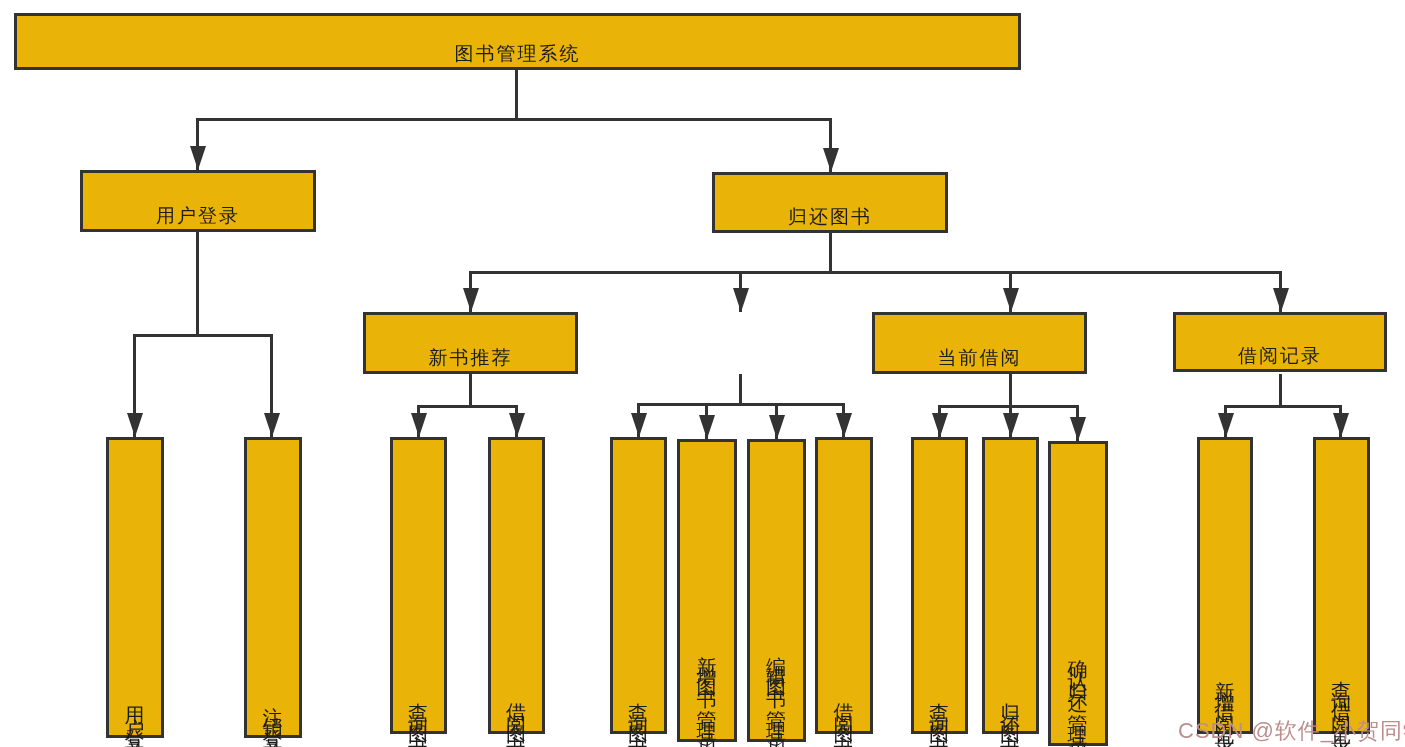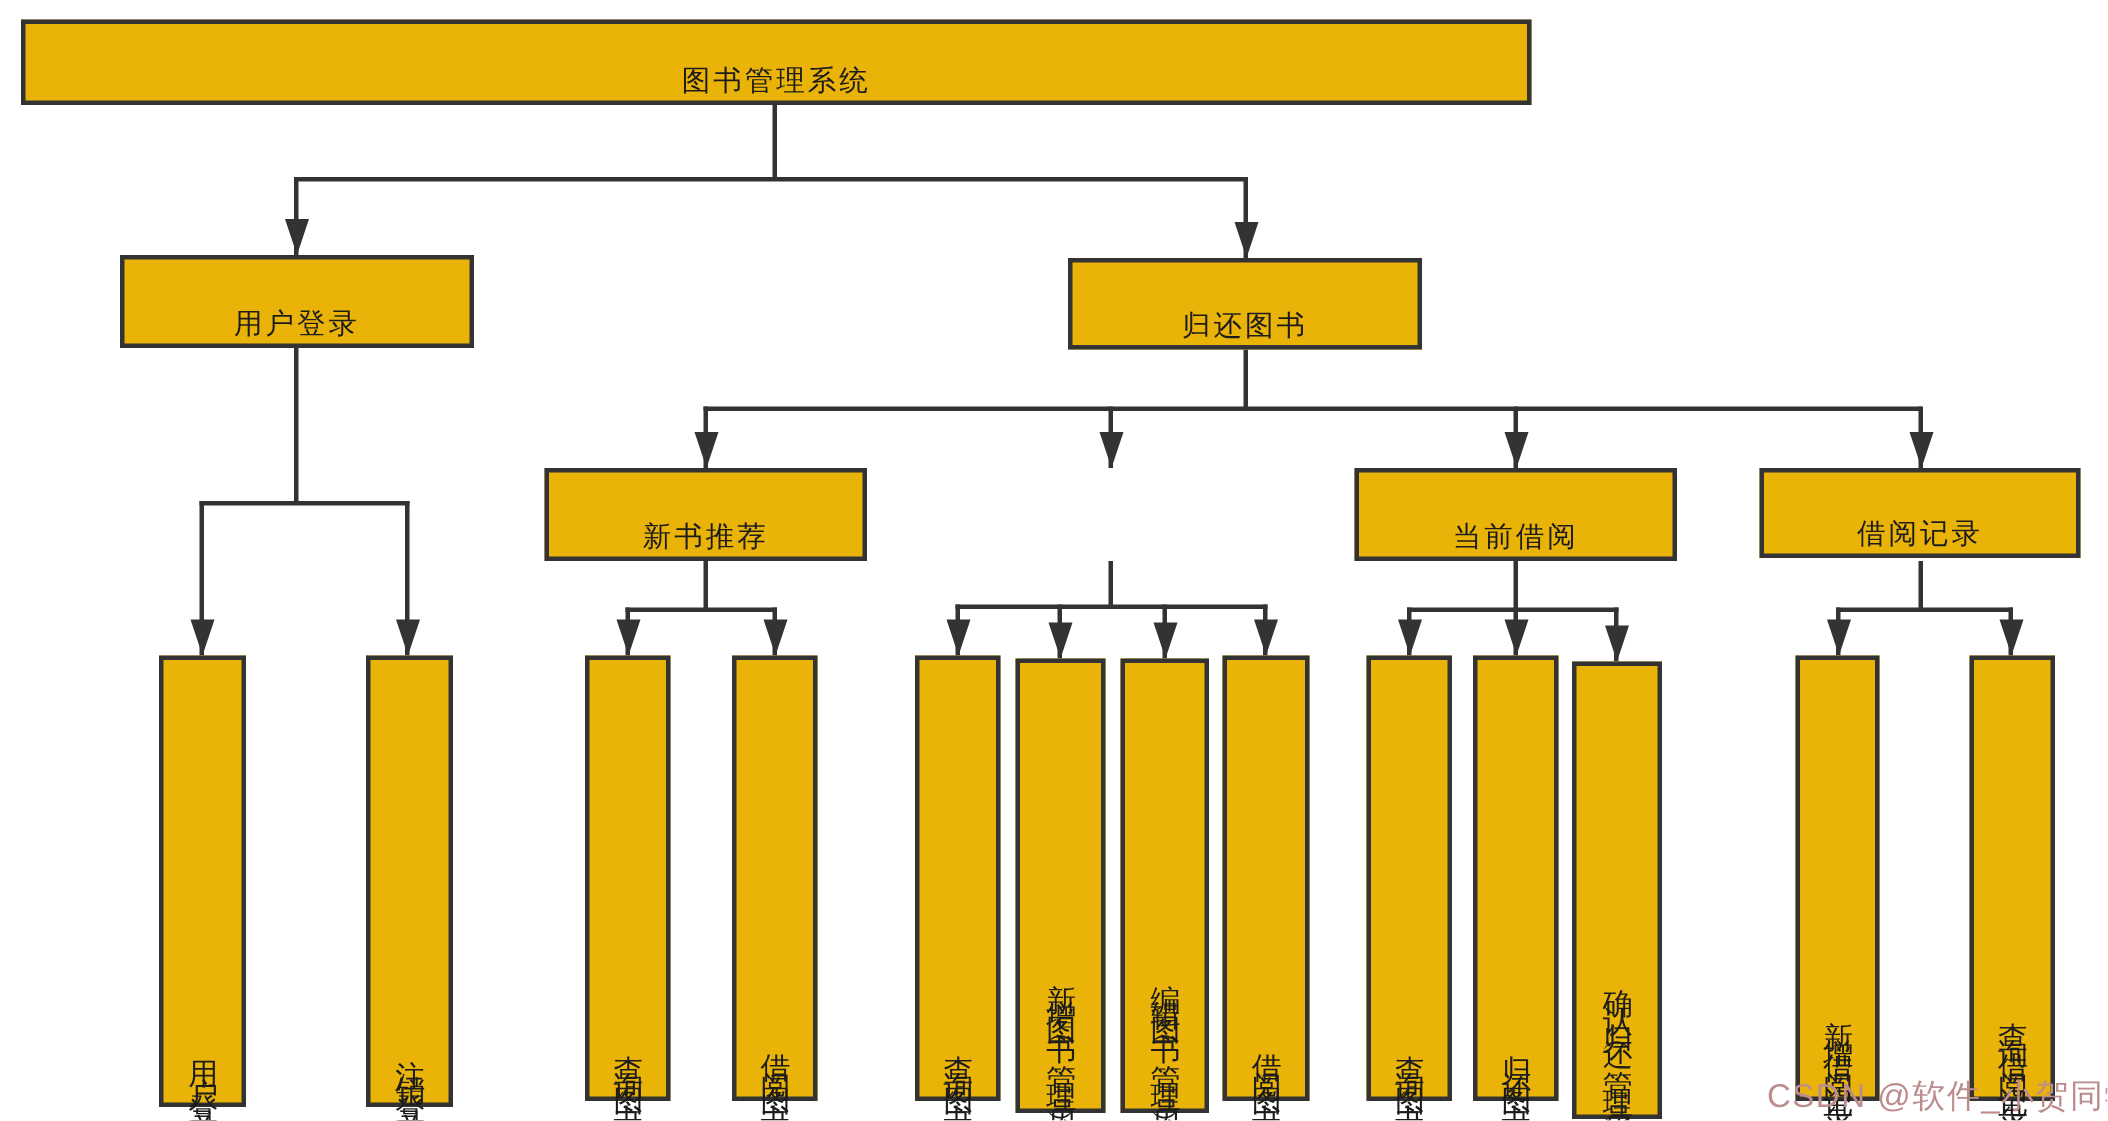--- a/index.html
+++ b/index.html
@@ -106,21 +106,21 @@
   <div class="node" style="left:80px;top:170px;width:236px;height:62px">
     <span>用户登录</span>
   </div>
   <div class="node" style="left:712px;top:172px;width:236px;height:61px">
     <span>归还图书</span>
   </div>
 
   <div class="node" style="left:363px;top:312px;width:215px;height:62px">
     <span>新书推荐</span>
   </div>
-  <div class="node" style="left:903px;top:312px;width:215px;height:62px">
+  <div class="node" style="left:872px;top:312px;width:215px;height:62px">
     <span>当前借阅</span>
   </div>
   <div class="node" style="left:1173px;top:312px;width:214px;height:60px">
     <span>借阅记录</span>
   </div>
 
   <div class="node leaf" style="left:106px;top:437px;width:58px;height:301px">
     <span class="vtext">用户登录</span>
   </div>
   <div class="node leaf" style="left:244px;top:437px;width:58px;height:301px">

